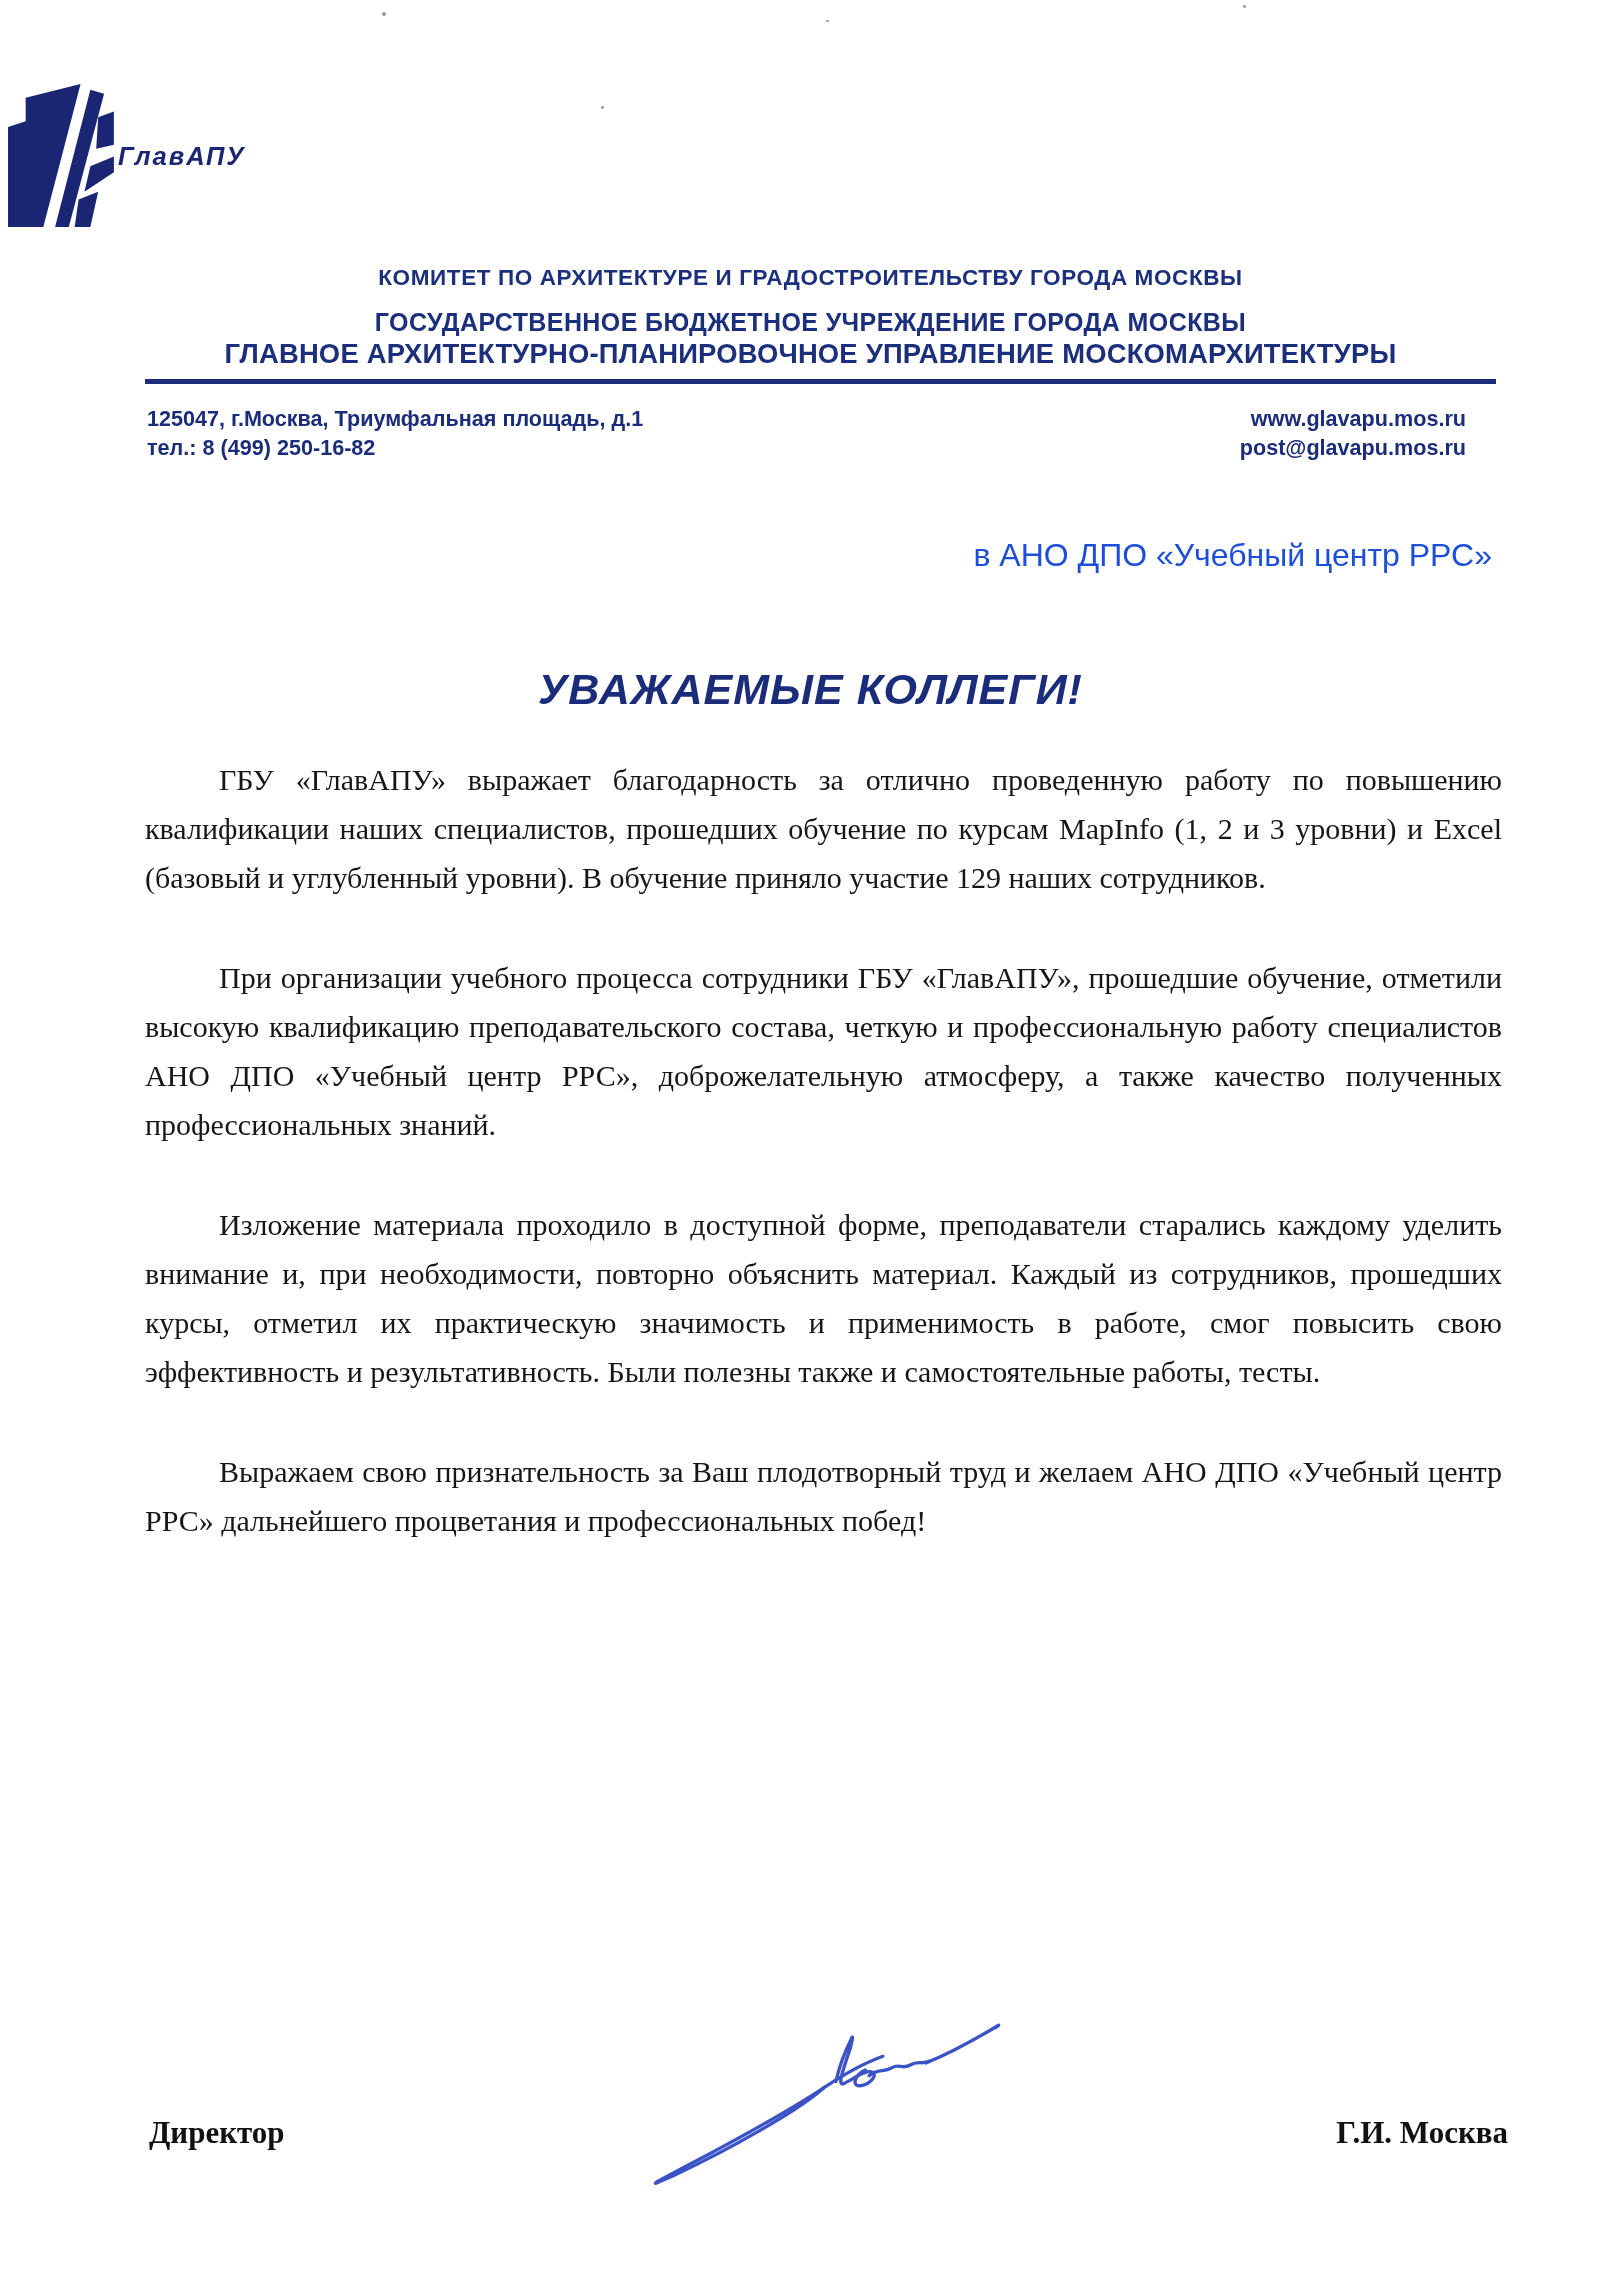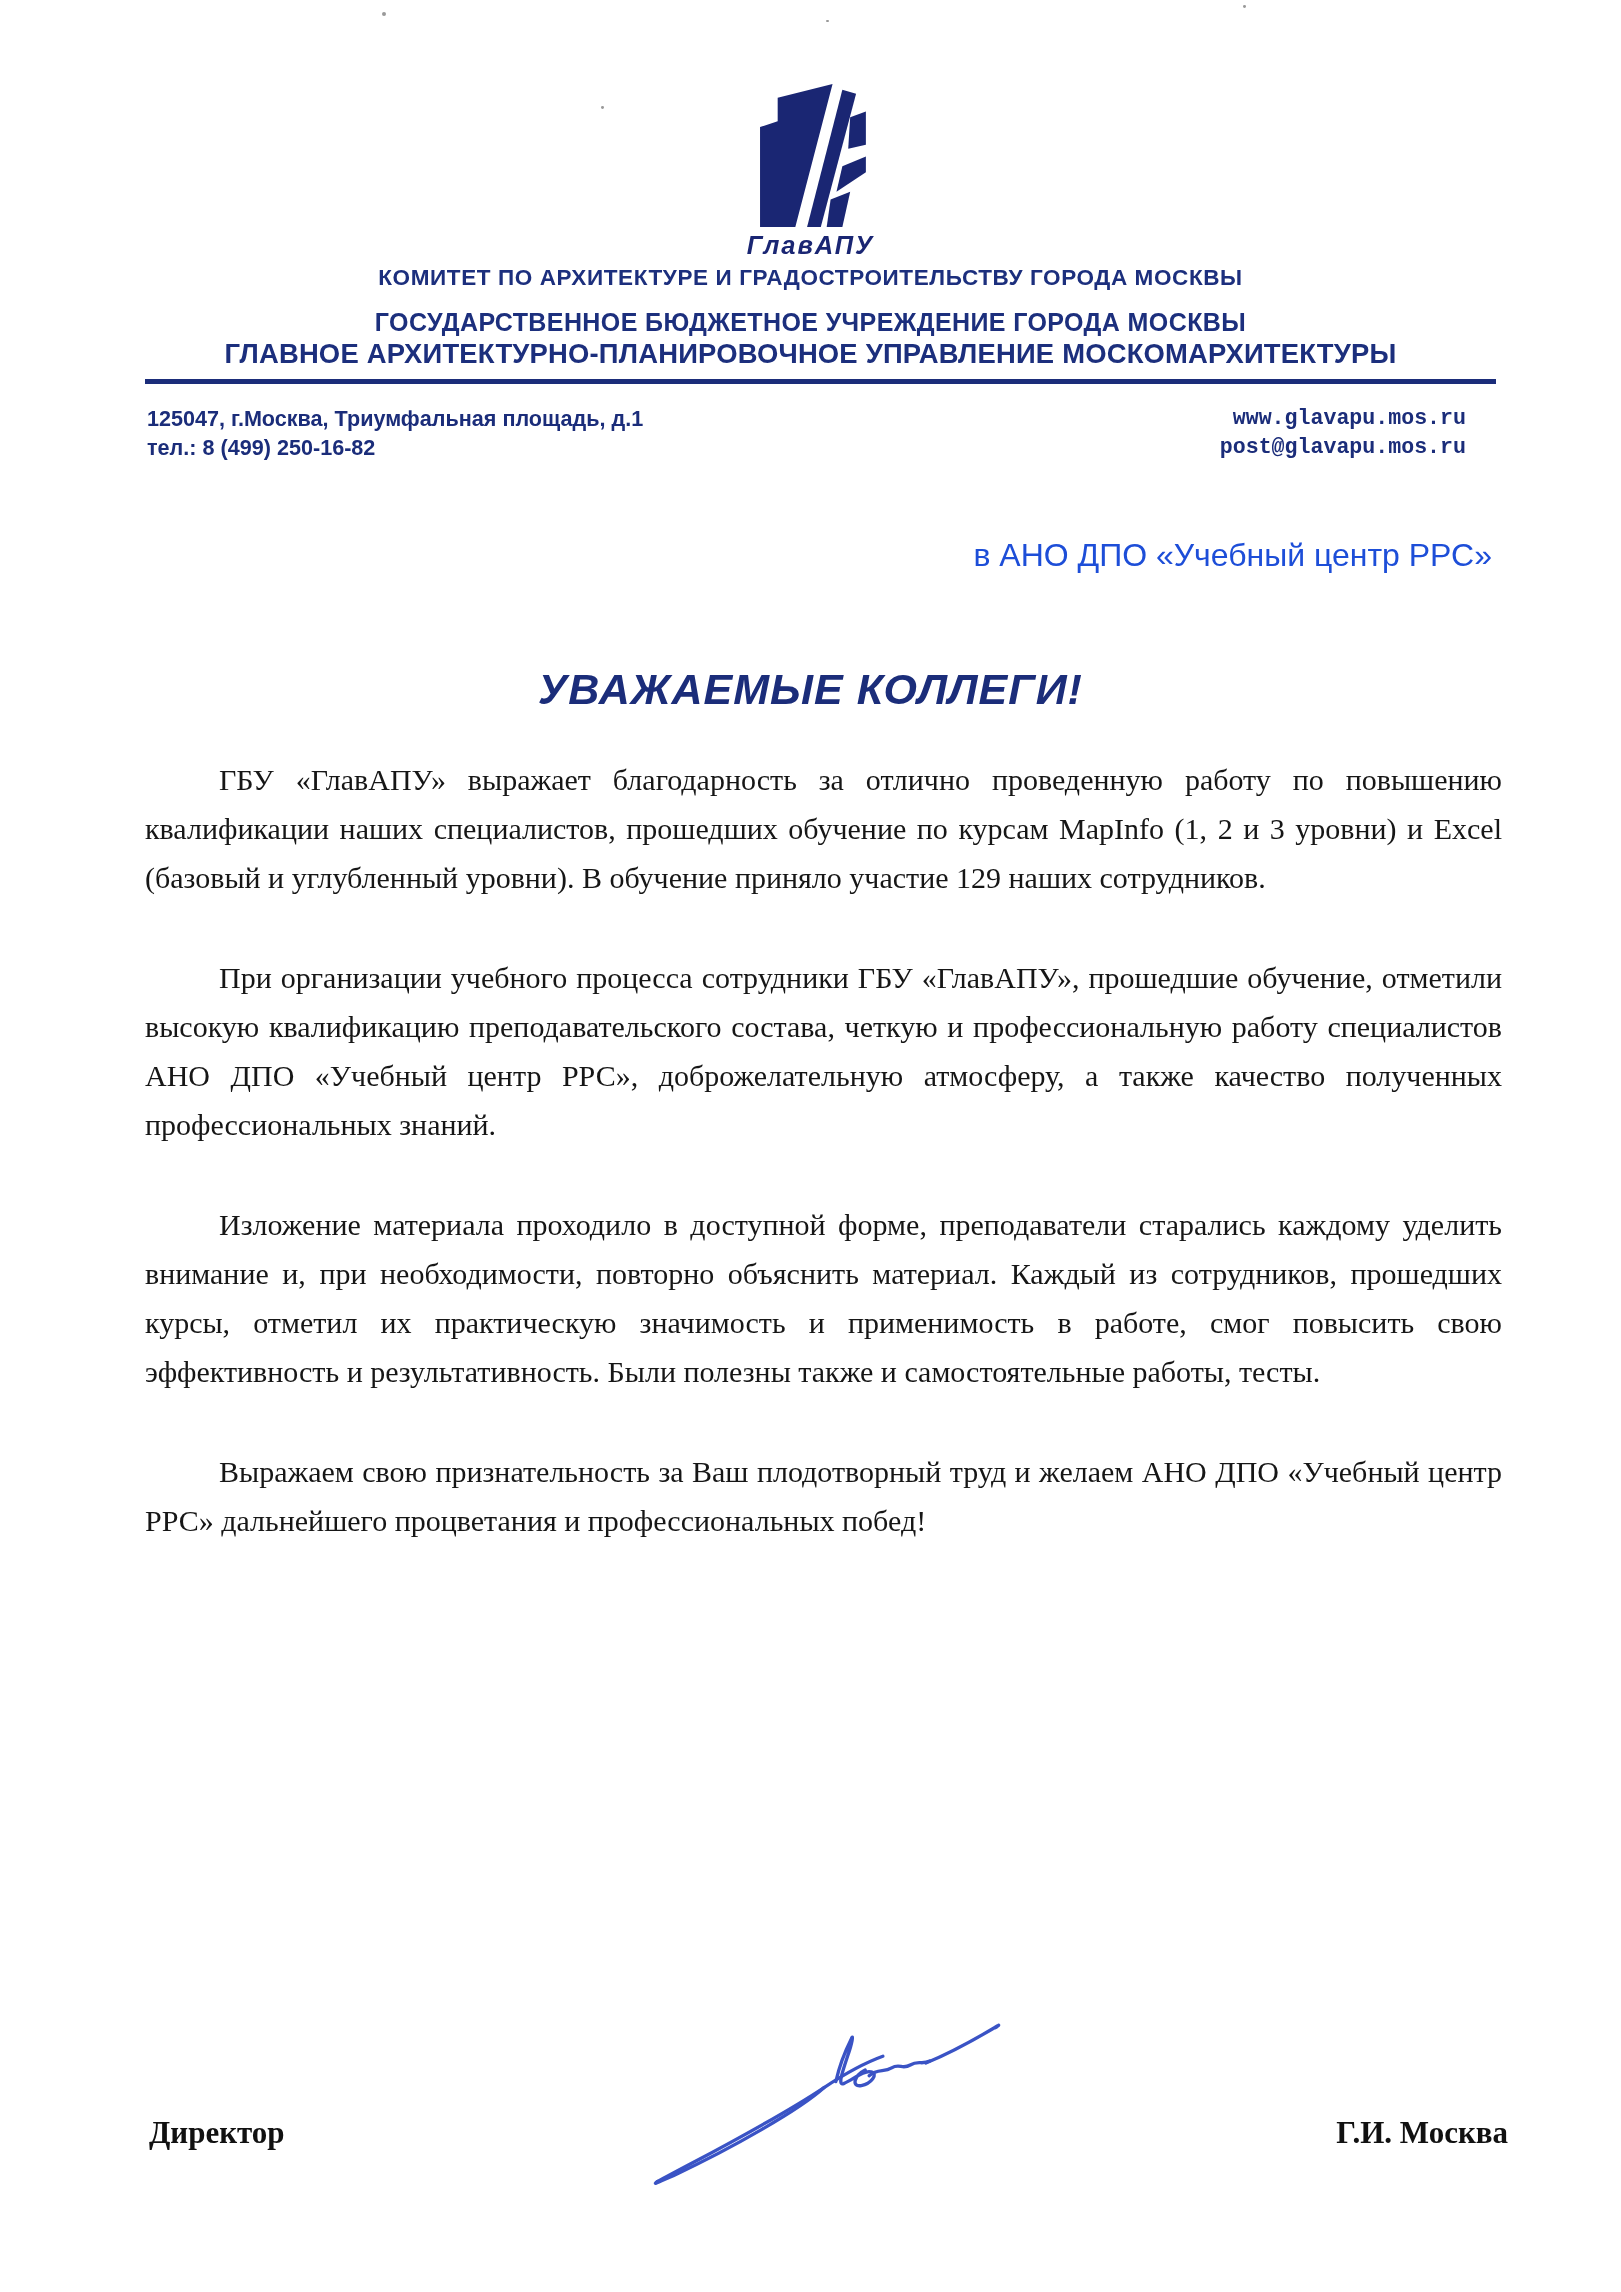--- a/index.html
+++ b/index.html
@@ -7,21 +7,21 @@
     position:relative;
     width:1621px;height:2293px;
     margin:0 auto;
     background:#ffffff;
     font-family:"Liberation Sans",sans-serif;
     overflow:hidden;
   }
   
   .logo-block{
     position:absolute;top:82px;left:0;width:100%;
-    display:flex;flex-direction:column;align-items:center;
+    display:flex;flex-direction:row;align-items:center;
   }
   .logo-glyph{width:118px;height:147px;display:block;}
   .logo-caption{
     margin-top:2px;
     font-style:italic;font-weight:bold;
     font-size:25.5px;letter-spacing:2px;
     color:#1a2673;
   }
   .org-line{
     position:absolute;left:0;width:100%;
@@ -34,21 +34,21 @@
     position:absolute;top:379px;left:145px;width:1351px;height:4.9px;
     background:#1b2d7a;
   }
   .addr-block{
     position:absolute;top:404px;left:147px;
     font-size:21.6px;font-weight:bold;line-height:29px;color:#1b2d7a;
   }
   .contact-block{
     position:absolute;top:404px;right:155px;
     text-align:right;
-    font-size:21.6px;font-weight:bold;line-height:29px;color:#1b2d7a;font-family:Liberation Mono, monospace;
+    font-size:21.6px;font-weight:bold;line-height:29px;color:#1b2d7a;
   }
   
   .recipient{
     position:absolute;top:537px;right:129px;
     font-size:32px;font-weight:normal;color:#1d4ed8;
   }
   .salutation{
     position:absolute;top:665px;left:0;width:100%;
     text-align:center;
     font-size:43px;font-weight:bold;font-style:italic;

